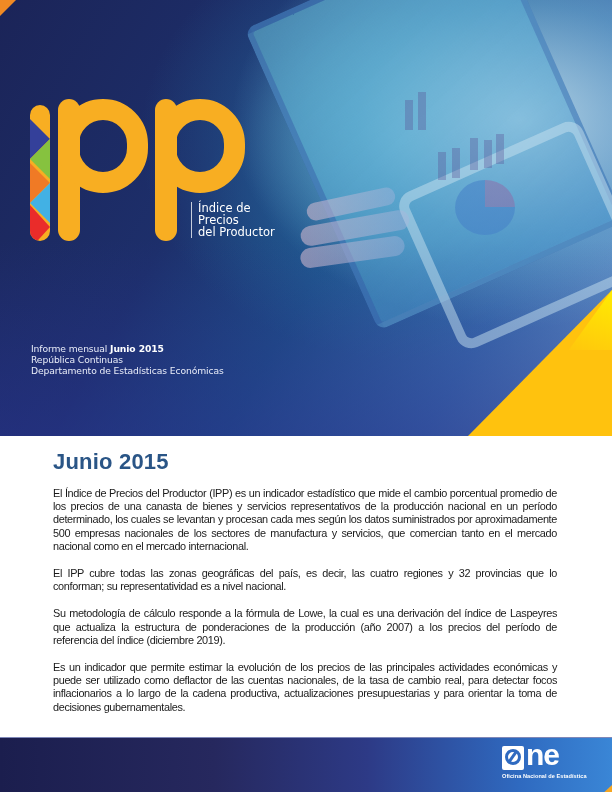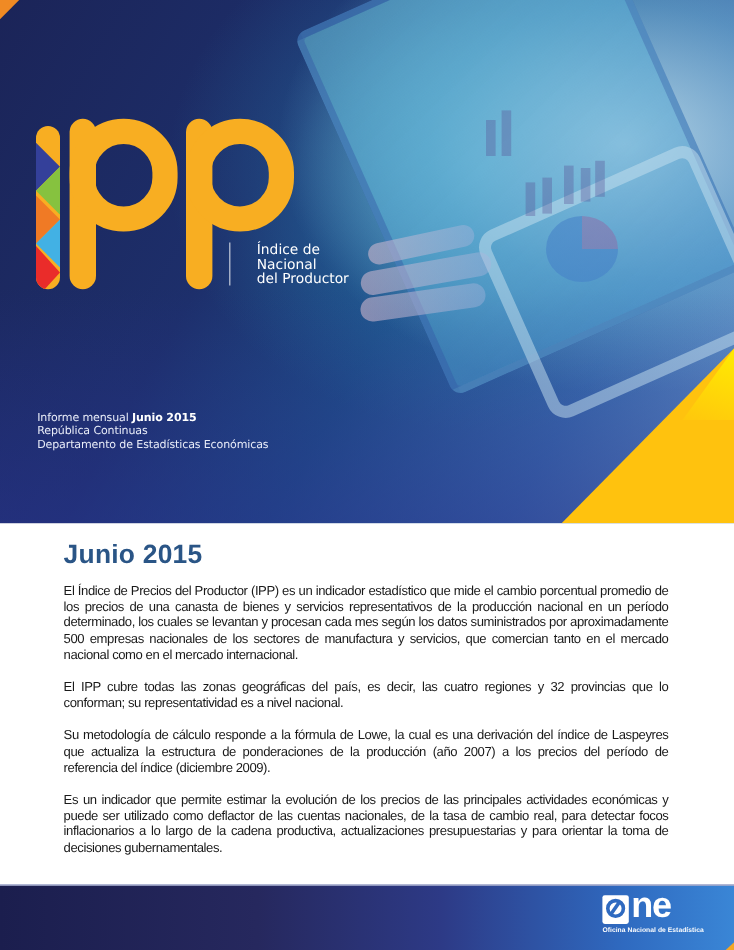--- a/index.html
+++ b/index.html
@@ -72,21 +72,21 @@
       position: absolute; left: 0; top: 0; width: 22px; height: 142px; border-radius: 11px; background: #f8ae22;
     }
     .logo-p .bowl {
       position: absolute; left: 0; top: 0; width: 90px; height: 94px; border-radius: 47px;
       border: 21px solid #f8ae22;
     }
     .p1 { left: 58px; top: 99px; }
     .p2 { left: 155px; top: 99px; }
 
     .subtitle {
-      position: absolute; left: 191px; top: 202px; padding-left: 22px;
+      position: absolute; left: 191px; top: 202px; padding-left: 6px;
       border-left: 1px solid rgba(255,255,255,0.75);
       color: #ffffff; font-family: "DejaVu Sans", sans-serif; font-size: 11.5px; line-height: 12px;
     }
     .subtitle div { white-space: nowrap; }
 
     .cover-info {
       position: absolute; left: 31px; top: 343px; color: #e8ecf8;
       font-family: "DejaVu Sans", sans-serif; font-size: 9.2px; line-height: 11.2px; letter-spacing: -0.1px;
     }
     .cover-info div { white-space: nowrap; }
@@ -169,38 +169,38 @@
     <div class="stem"></div>
     <div class="bowl"></div>
   </div>
   <div class="logo-p p2">
     <div class="stem"></div>
     <div class="bowl"></div>
   </div>
 
   <div class="subtitle">
     <div>Índice de</div>
-    <div>Nacional</div>
+    <div>Precios</div>
     <div>del Productor</div>
   </div>
 
   <div class="cover-info">
     <div>
       <span>Informe mensual </span><b>Junio 2015</b>
     </div>
     <div>República Continuas</div>
     <div>Departamento de Estadísticas Económicas</div>
   </div>
 </div>
 
 <div class="content">
   <h1 class="page-title">Junio 2015</h1>
   <p class="para first">El Índice de Precios del Productor (IPP) es un indicador estadístico que mide el cambio porcentual promedio de los precios de una canasta de bienes y servicios representativos de la producción nacional en un período determinado, los cuales se levantan y procesan cada mes según los datos suministrados por aproximadamente 500 empresas nacionales de los sectores de manufactura y servicios, que comercian tanto en el mercado nacional como en el mercado internacional.</p>
   <p class="para">El IPP cubre todas las zonas geográficas del país, es decir, las cuatro regiones y 32 provincias que lo conforman; su representatividad es a nivel nacional.</p>
-  <p class="para">Su metodología de cálculo responde a la fórmula de Lowe, la cual es una derivación del índice de Laspeyres que actualiza la estructura de ponderaciones de la producción (año 2007) a los precios del período de referencia del índice (diciembre 2009).</p>
+  <p class="para">Su metodología de cálculo responde a la fórmula de Lowe, la cual es una derivación del índice de Laspeyres que actualiza la estructura de ponderaciones de la producción (año 2007) a los precios del período de referencia del índice (diciembre 2019).</p>
   <p class="para">Es un indicador que permite estimar la evolución de los precios de las principales actividades económicas  y puede ser utilizado como deflactor de las cuentas nacionales, de la tasa de cambio real, para detectar focos inflacionarios a lo largo de la cadena productiva, actualizaciones presupuestarias y para orientar la toma de decisiones gubernamentales.</p>
 </div>
 
 <div class="footer">
   <div class="one-logo">
     <div class="one-mark">
       <div class="one-ring"></div>
       <div class="one-slash"></div>
     </div>
     <div class="one-text">ne</div>

